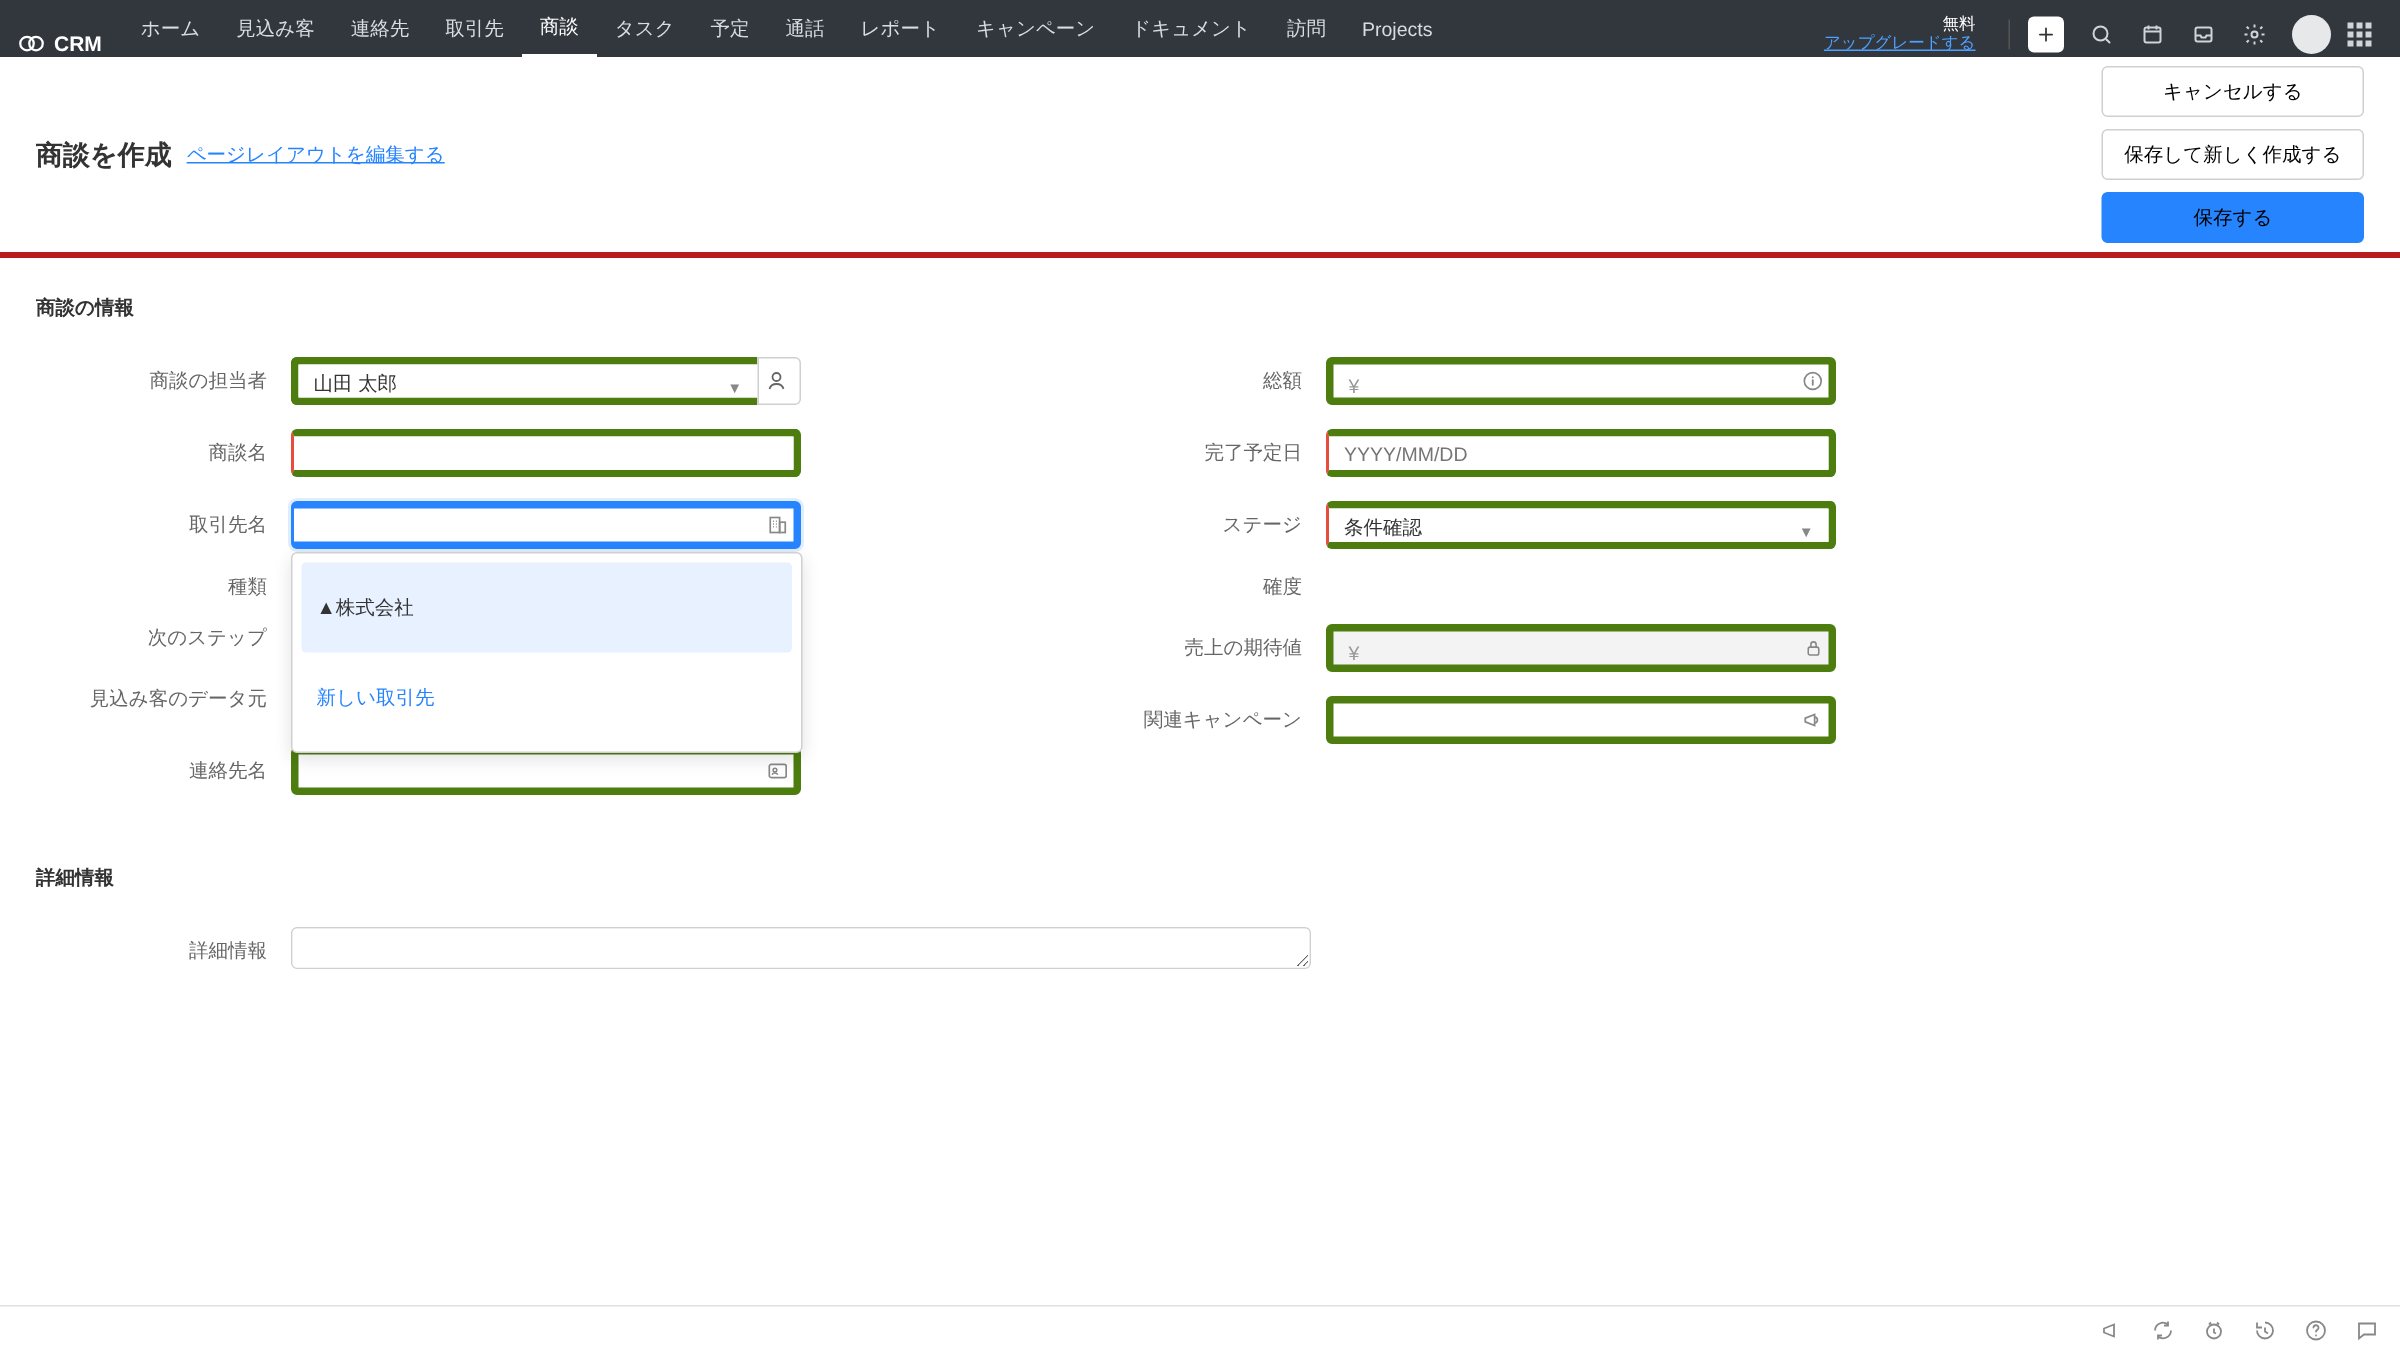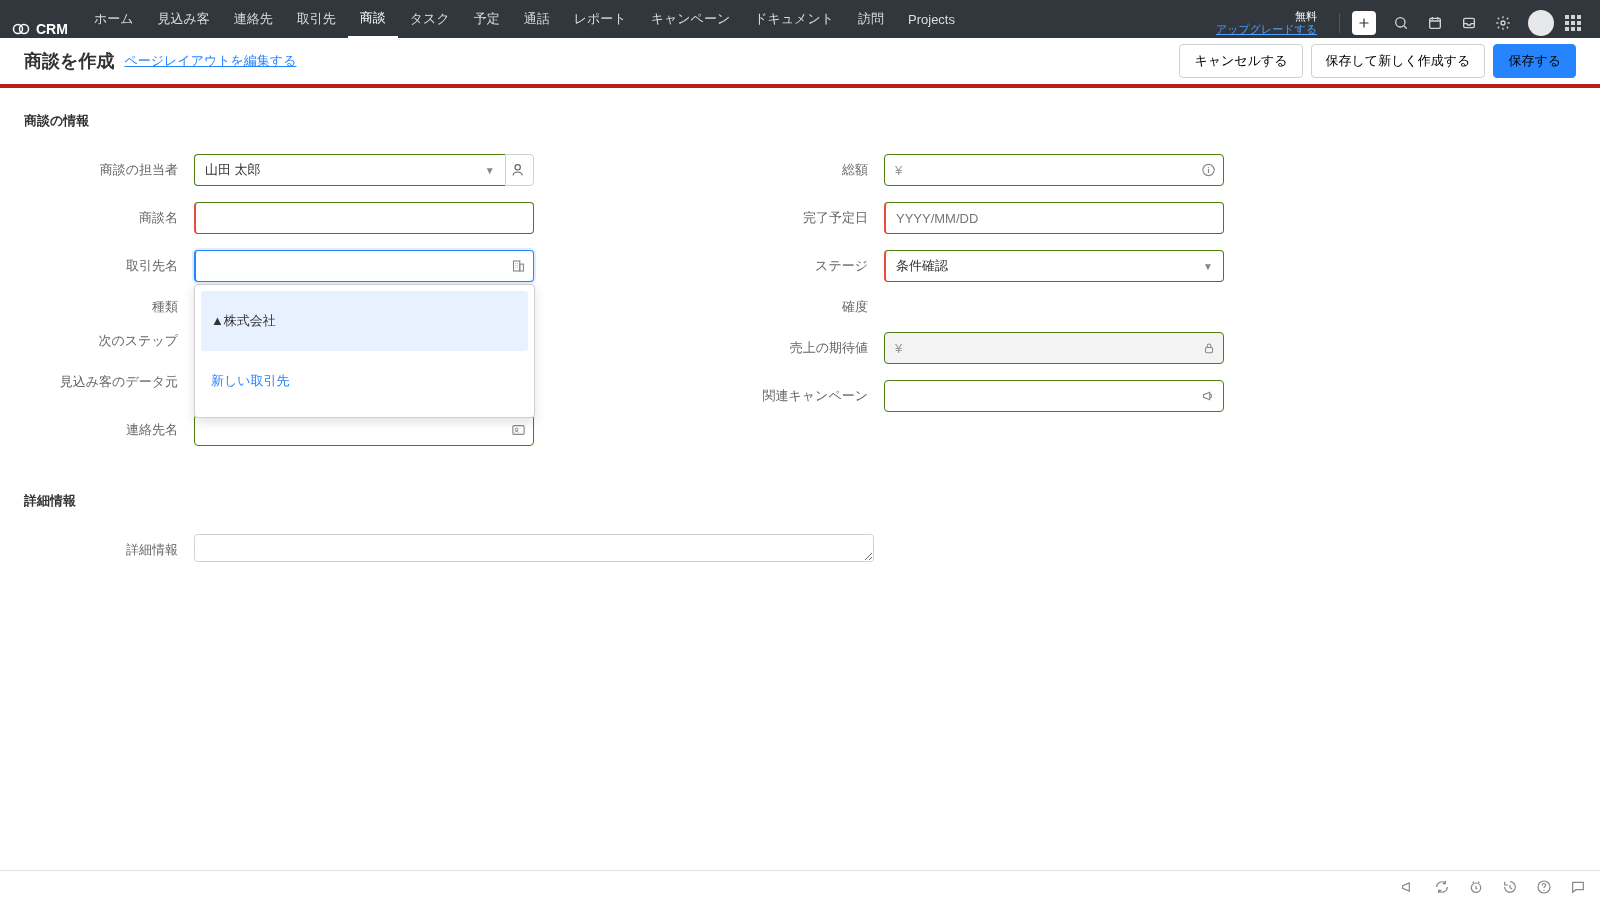--- a/index.html
+++ b/index.html
@@ -20,32 +20,32 @@
 .icon-btn { width: 30px; height: 30px; display: flex; align-items: center; justify-content: center; cursor: pointer; color: #cfd4d9; }
 .icon-btn.plus { background: #fff; color: #333; border-radius: 4px; width: 24px; height: 24px; margin-right: 6px; }
 .avatar { width: 26px; height: 26px; border-radius: 50%; background: #e6e8ea; margin-left: 6px; }
 .apps-icon { display: grid; grid-template-columns: repeat(3,4px); grid-template-rows: repeat(3,4px); gap: 2px; }
 .apps-icon span { background: #cfd4d9; }
 
 
 .pagehead { display: flex; align-items: center; padding: 6px 24px; border-bottom: 4px solid #b91c1c; }
 .page-title { font-size: 18px; font-weight: 700; margin-right: 10px; }
 .edit-layout { color: #2684ff; text-decoration: underline; font-size: 13px; }
-.head-actions { margin-left: auto; display: flex; gap: 8px; }
+.head-actions { margin-left: auto; display: flex; gap: 8px; flex-direction: column; }
 .btn { padding: 7px 14px; border-radius: 4px; border: 1px solid #d0d0d0; background: #fff; font-size: 13px; cursor: pointer; }
 .btn.primary { background: #2684ff; border-color: #2684ff; color: #000000; }
 
 
 .content { padding: 24px; }
 .section-title { font-size: 13px; font-weight: 700; margin-bottom: 24px; }
 .form-grid { display: grid; grid-template-columns: 1fr 1fr; column-gap: 180px; max-width: 1200px; }
 .form-row { display: flex; align-items: center; margin-bottom: 16px; position: relative; }
 .form-label { width: 170px; text-align: right; padding-right: 16px; font-size: 13px; color: #666; }
 .form-control { flex: 1; position: relative; }
-.input, .select { width: 100%; height: 32px; border: 1px solid #4d7c0f; border-radius: 4px; padding: 0 10px; font-size: 13px; background: #fff; display: flex; align-items: center; }
+.input, .select { width: 100%; height: 32px; border: 5px solid #4d7c0f; border-radius: 4px; padding: 0 10px; font-size: 13px; background: #fff; display: flex; align-items: flex-end; }
 .input.required, .select.required { border-left: 2px solid #e74c3c; }
 .input.focused { border-color: #2684ff; box-shadow: 0 0 0 2px rgba(38,132,255,0.15); }
 .input.disabled { background: #f3f3f3; color: #999; }
 .select { justify-content: space-between; cursor: pointer; }
 .select .caret { color: #888; font-size: 10px; }
 .lookup { display: flex; }
 .lookup .input, .lookup .select { border-top-right-radius: 0; border-bottom-right-radius: 0; border-right: none; }
 .lookup-btn { width: 32px; height: 32px; border: 1px solid #d0d0d0; border-radius: 0 4px 4px 0; display: flex; align-items: center; justify-content: center; background: #fff; cursor: pointer; color: #666; }
 .suffix-icon { position: absolute; right: 8px; top: 50%; transform: translateY(-50%); color: #888; }
 .textarea { width: 100%; height: 28px; border: 1px solid #d0d0d0; border-radius: 4px; padding: 6px 10px; font-size: 13px; resize: both; }

